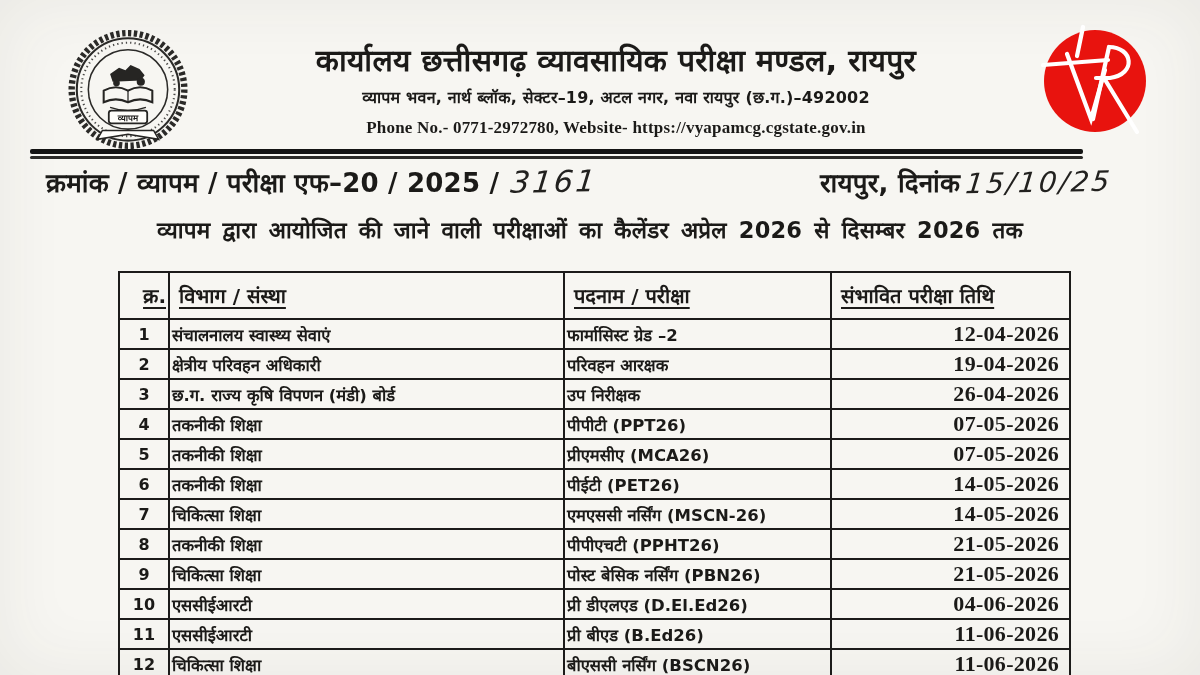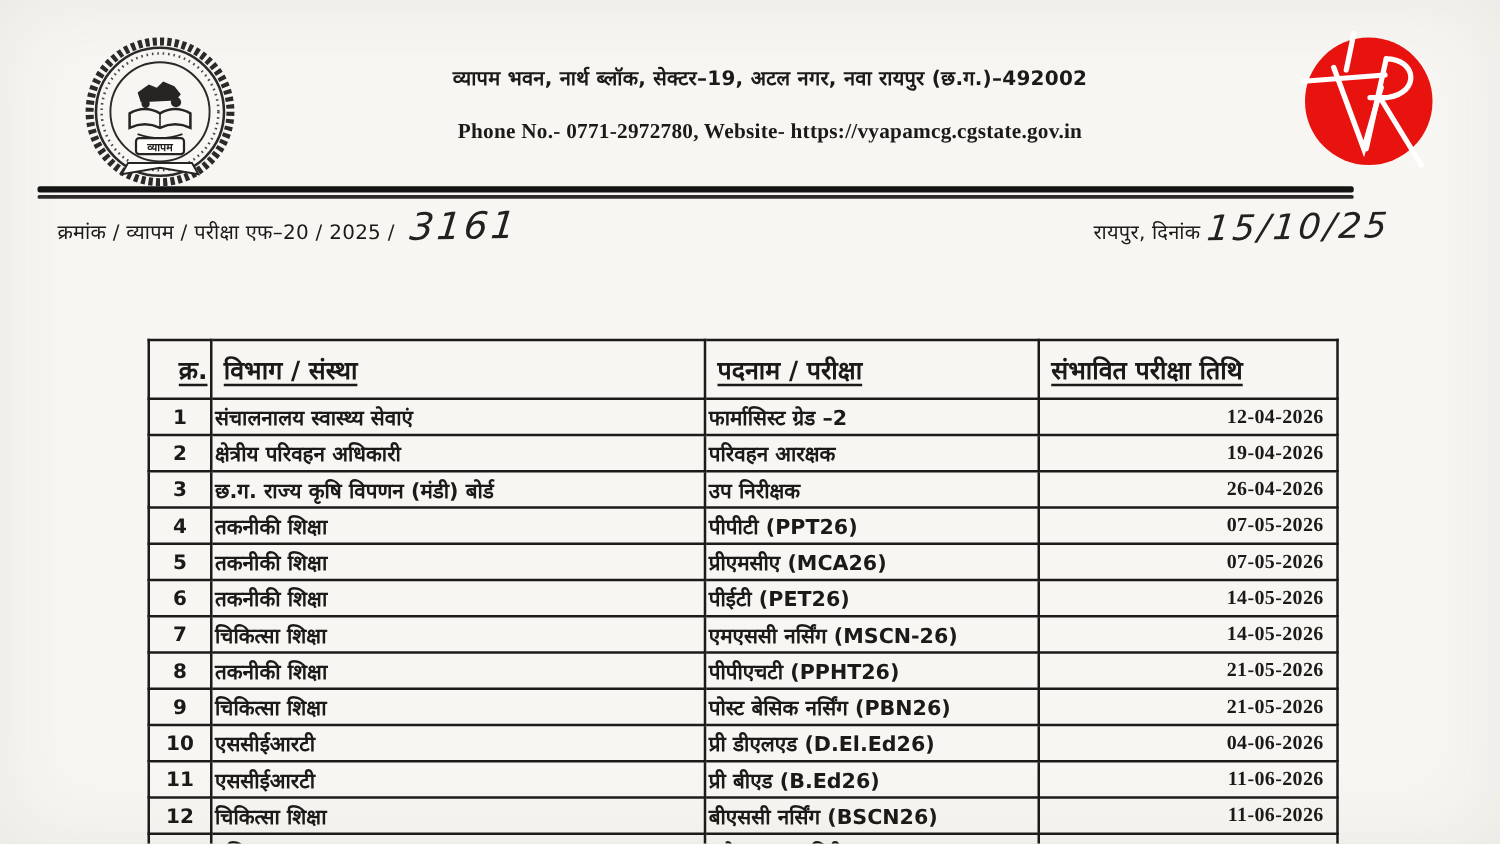--- a/index.html
+++ b/index.html
@@ -8,30 +8,30 @@
     background:#f7f6f2;color:#1b1a18;
     font-family:"DejaVu Sans","Liberation Sans",sans-serif;
     box-shadow:inset 0 0 70px rgba(60,55,45,.07);
   }
   
   .seal{position:absolute;left:62px;top:28px;width:132px;height:128px;}
   .head-text{position:absolute;left:192px;top:44px;width:848px;text-align:center;}
   .org{font-size:30px;font-weight:700;letter-spacing:.3px;line-height:1.15;}
   .addr{font-size:16px;font-weight:700;margin-top:7px;letter-spacing:.2px;}
   .contact{font-family:"Liberation Serif","DejaVu Serif",serif;font-weight:700;
-           font-size:17px;margin-top:22px;letter-spacing:.2px;}
+           font-size:17px;margin-top:10px;letter-spacing:.2px;}
   .monogram{position:absolute;left:1036px;top:20px;width:122px;height:122px;overflow:visible;}
   
   .rule{position:absolute;left:30px;top:149px;width:1053px;}
   .rule-thick{height:5px;background:#141414;border-radius:2px;}
   .rule-thin{height:2.5px;background:#2c2b29;margin-top:2px;border-radius:2px;}
   
   .ref-line{position:absolute;left:46px;top:164px;width:1066px;
             display:flex;justify-content:space-between;align-items:baseline;}
-  .printed{font-size:16px;font-weight:400;letter-spacing:.2px;}
+  .printed{font-size:26px;font-weight:700;letter-spacing:.2px;}
   .hand{font-style:italic;font-weight:400;color:#22211f;
         display:inline-block;transform:skewX(-7deg) rotate(-1deg);
         letter-spacing:2.5px;}
   .hand-no{font-size:30px;margin-left:12px;}
   .hand-date{font-size:28px;margin-left:6px;}
   
   .doc-title{position:absolute;left:0;top:214px;width:1180px;text-align:center;
              font-size:22.5px;font-weight:700;word-spacing:4px;letter-spacing:.2px;}
   
   table.exam-table{
@@ -45,21 +45,21 @@
   .exam-table thead th{
     height:41px;font-size:20px;font-weight:700;text-align:left;
     padding:2px 9px;text-decoration:underline;
     text-decoration-thickness:1.8px;text-underline-offset:4px;
   }
   .exam-table thead th.c0{text-align:right;padding:2px 2px;}
   .exam-table tbody td{height:25px;font-size:16.5px;font-weight:700;padding:1px 2px;}
   .exam-table td.c0{text-align:center;font-size:16px;padding:1px 2px;}
   .exam-table td.c3{
     text-align:right;font-family:"Liberation Serif","DejaVu Serif",serif;
-    font-size:16px;font-weight:700;letter-spacing:.3px;padding-right:10px;
+    font-size:22px;font-weight:700;letter-spacing:.3px;padding-right:10px;
   }
   .w0{width:44px;} .w1{width:375px;margin-top:12px;} .w2{width:247px;border-radius:15px;} .w3{width:auto;}
 </style>
 </head>
 <body>
 
 <div class="page">
 
   <svg class="seal" viewBox="0 0 100 100">
     <circle cx="50" cy="48" r="44" fill="none" stroke="#2b2a28" stroke-width="5" stroke-dasharray="2.6 2"></circle>
@@ -74,20 +74,21 @@
     <path d="M31 49 Q40.5 43.5 50 49 Q59.5 43.5 69 49 L69 58 Q59.5 53.5 50 58 Q40.5 53.5 31 58 Z" fill="#f7f6f2" stroke="#262523" stroke-width="1.6"></path>
     <path d="M50 49 L50 58" stroke="#262523" stroke-width="1"></path>
     <path d="M36 62 q14 5 28 0" fill="none" stroke="#262523" stroke-width="1.2"></path>
 
     <rect x="35" y="64.5" width="30" height="10" rx="2" fill="#fffefb" stroke="#262523" stroke-width="1.4"></rect>
     <text x="50" y="72.3" text-anchor="middle" font-size="6.8" font-weight="bold" fill="#1b1a18">व्यापम</text>
     <path d="M30 80 L70 80 L74 87 L50 83 L26 87 Z" fill="#fffefb" stroke="#262523" stroke-width="1.2"></path>
   </svg>
 
   <div class="head-text">
+    <div class="org">कार्यालय छत्तीसगढ़ व्यावसायिक परीक्षा मण्डल, रायपुर</div>
     <div class="addr">व्यापम भवन, नार्थ ब्लॉक,  सेक्टर–19, अटल नगर, नवा रायपुर (छ.ग.)–492002</div>
     <div class="contact">Phone No.- 0771-2972780, Website- https://vyapamcg.cgstate.gov.in</div>
   </div>
 
   <svg class="monogram" viewBox="0 0 122 122">
     <circle cx="59" cy="61" r="51" fill="#e8130e"></circle>
     <g stroke="#ffffff" stroke-width="4.2" fill="none" stroke-linecap="round">
       <path d="M47 7 L41 36"></path>
       <path d="M7 45 L72 40"></path>
       <path d="M31 34 L55 99 L69 50"></path>
@@ -104,20 +105,21 @@
 
   <div class="ref-line">
     <div>
       <span class="printed">क्रमांक / व्यापम / परीक्षा एफ–20 / 2025 /</span><span class="hand hand-no">3161</span>
     </div>
     <div>
       <span class="printed">रायपुर,  दिनांक</span><span class="hand hand-date">15/10/25</span>
     </div>
   </div>
 
+  <div class="doc-title">व्यापम द्वारा आयोजित की जाने वाली परीक्षाओं का कैलेंडर अप्रेल 2026 से दिसम्बर 2026 तक</div>
 
   <table class="exam-table">
     <thead>
       <tr>
         <th class="c0 w0">क्र.</th>
         <th class="c1 w1">विभाग / संस्था</th>
         <th class="c2 w2">पदनाम  / परीक्षा</th>
         <th class="c3h w3">संभावित परीक्षा तिथि</th>
       </tr>
     </thead>

